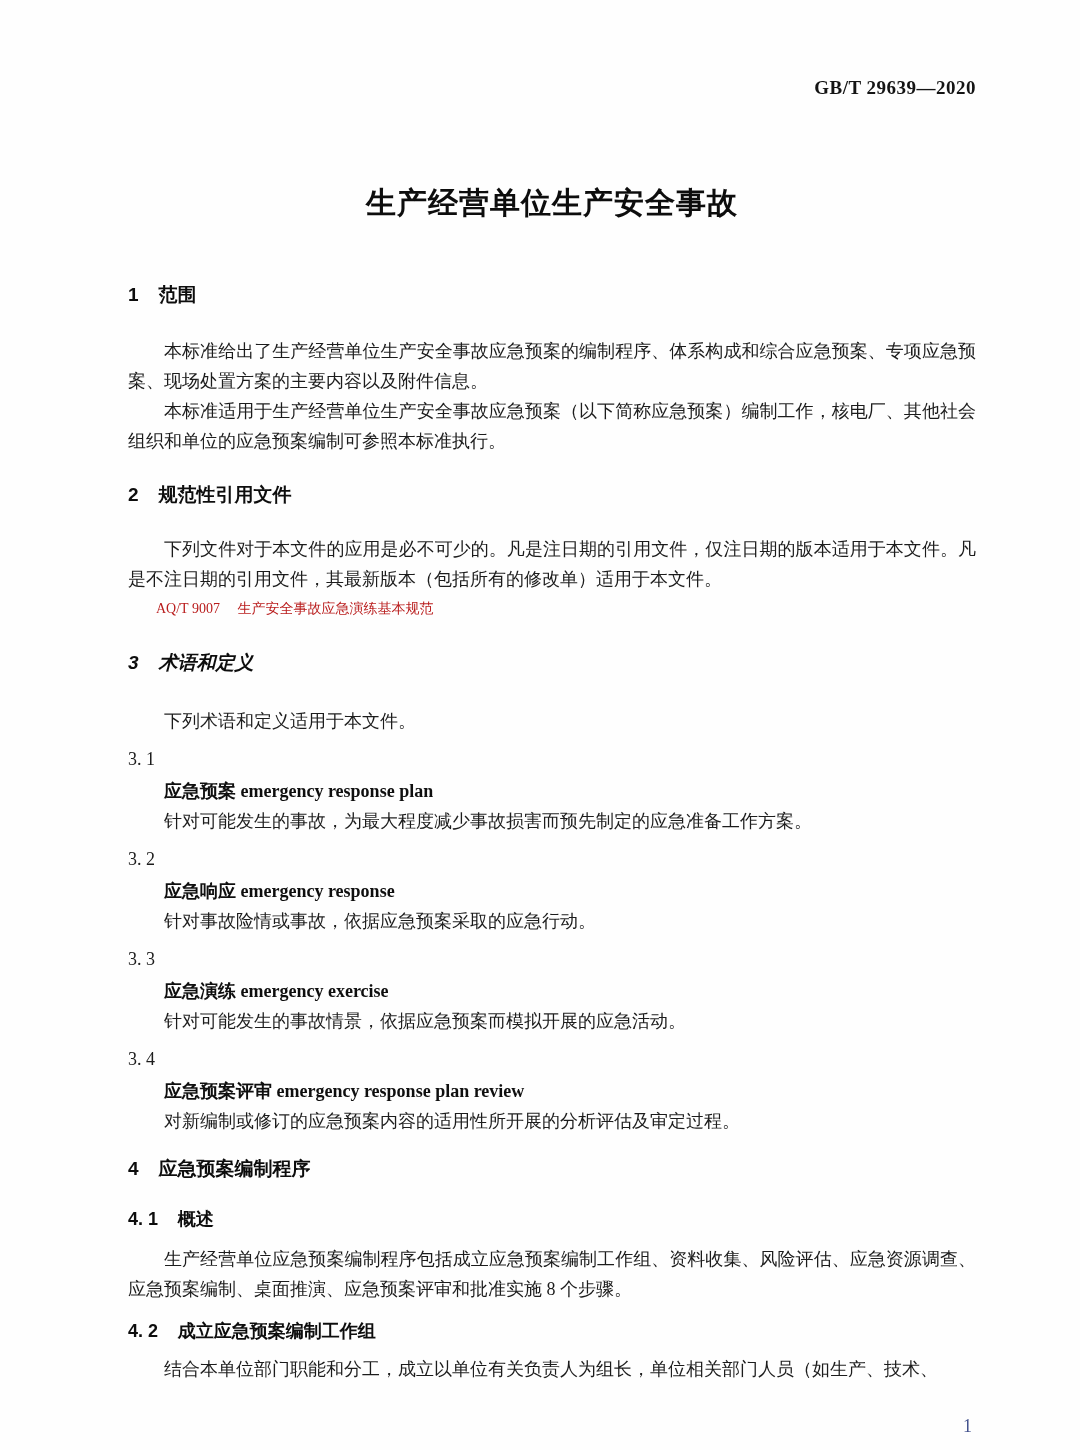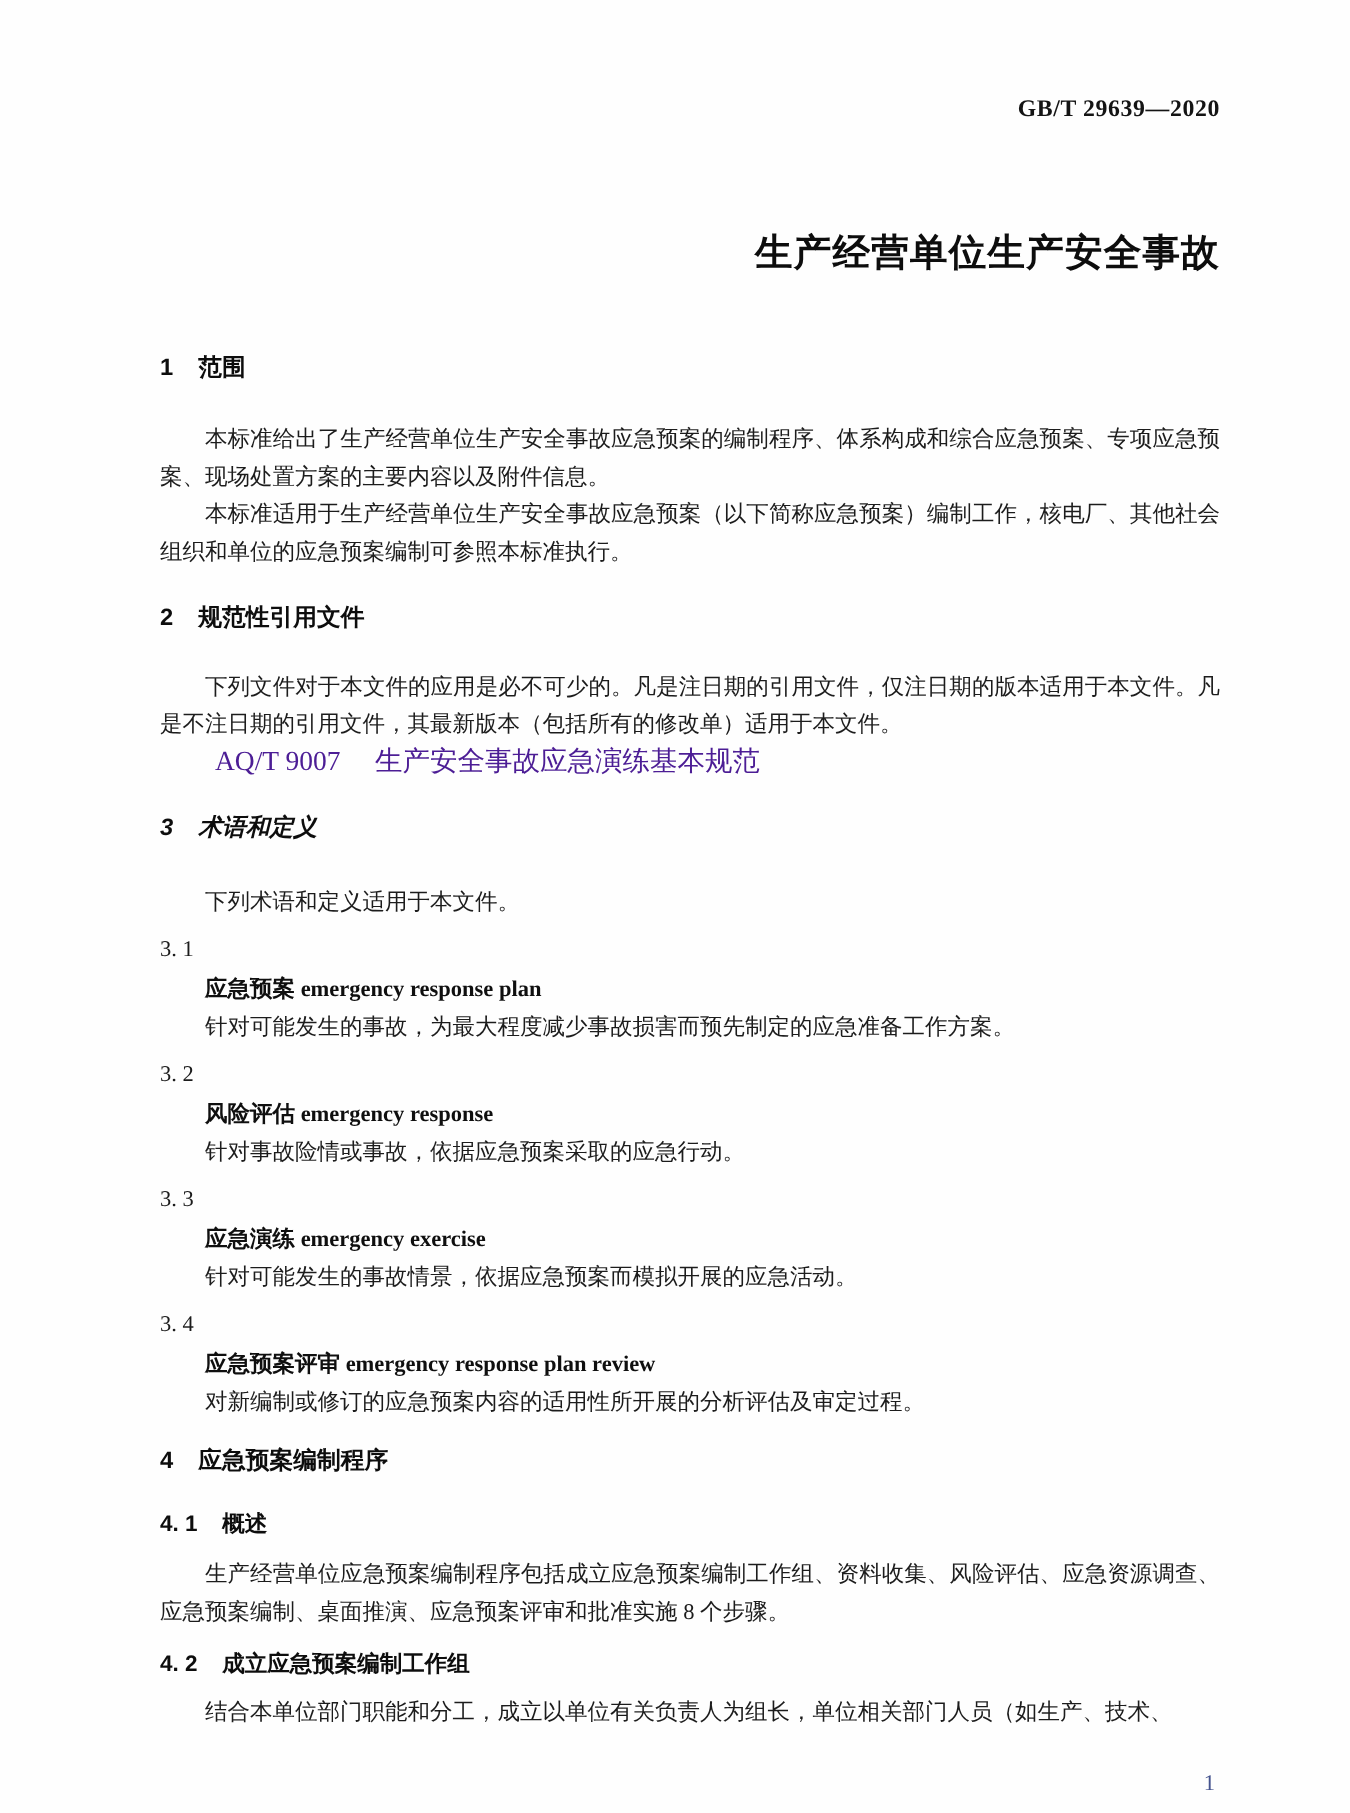--- a/index.html
+++ b/index.html
@@ -21,21 +21,21 @@
     text-align: right;
     font-size: 19px;
     font-weight: 700;
     line-height: 24px;
     color: #141414;
     letter-spacing: 0.5px;
   }
   
   .doc-title {
     margin-top: 80px;
-    text-align: right;
+    text-align: center;
     font-family: "Liberation Sans", "DejaVu Sans", sans-serif;
     font-weight: 700;
     font-size: 30px;
     line-height: 46px;
     color: #0d0d0d;
     letter-spacing: 1px;
   }
   
   .sec-heading {
     font-family: "Liberation Sans", "DejaVu Sans", sans-serif;
@@ -63,24 +63,24 @@
   .para {
     font-size: 18px;
     line-height: 30px;
     text-align: justify;
     text-indent: 2em;
     color: #1c1c1c;
   }
   .first-para { margin-top: 28px; }
   .s2-para { margin-top: 26px; }
   .ref-line {
-    font-size: 22px;
+    font-size: 14px;
     line-height: 30px;
     padding-left: 2em;
-    color: #4c1d95;
+    color: #b91c1c;
   }
   .s3-intro { margin-top: 30px; }
   .s41-para { margin-top: 12px; }
   .s42-para { margin-top: 10px; }
   
   .term-block { margin-top: 10px; }
   .term-num {
     font-size: 18px;
     line-height: 26px;
     color: #1c1c1c;
@@ -139,21 +139,21 @@
   <p class="para s3-intro">下列术语和定义适用于本文件。</p>
 
   <div class="term-block">
     <div class="term-num">3. 1</div>
     <div class="term-name">应急预案 emergency response plan</div>
     <div class="term-def">针对可能发生的事故，为最大程度减少事故损害而预先制定的应急准备工作方案。</div>
   </div>
 
   <div class="term-block">
     <div class="term-num">3. 2</div>
-    <div class="term-name">风险评估 emergency response</div>
+    <div class="term-name">应急响应 emergency response</div>
     <div class="term-def">针对事故险情或事故，依据应急预案采取的应急行动。</div>
   </div>
 
   <div class="term-block">
     <div class="term-num">3. 3</div>
     <div class="term-name">应急演练 emergency exercise</div>
     <div class="term-def">针对可能发生的事故情景，依据应急预案而模拟开展的应急活动。</div>
   </div>
 
   <div class="term-block">

